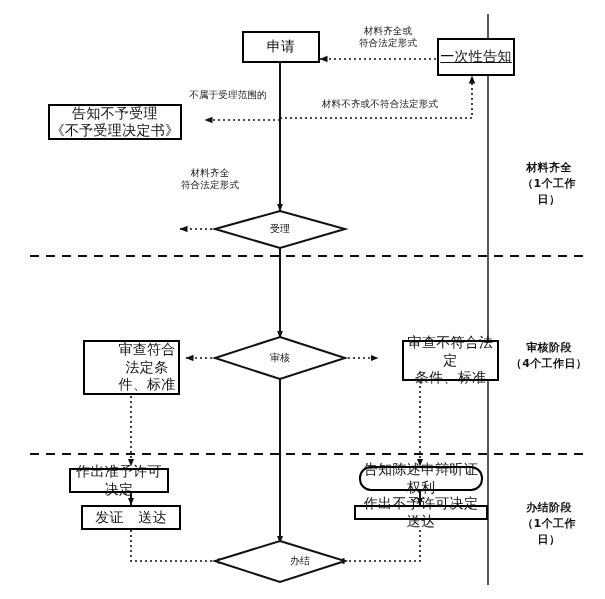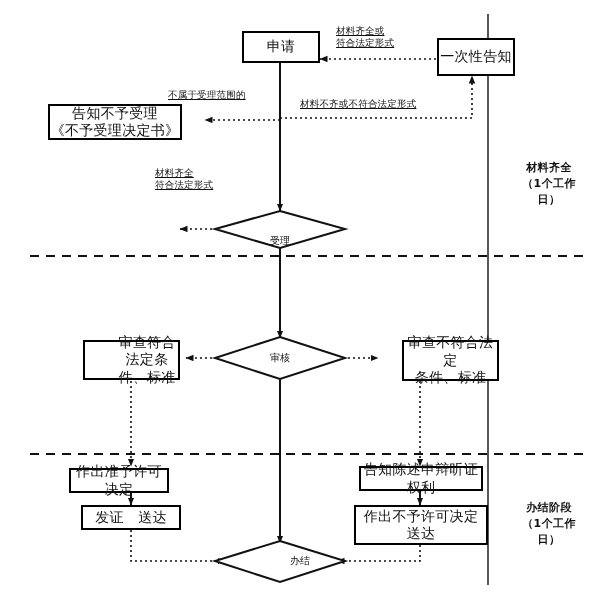--- a/index.html
+++ b/index.html
@@ -44,25 +44,24 @@
     z-index: 3;
     font-size: 10px;
     color: #111111;
     text-align: center;
     pointer-events: none;
   }
   .edge-label {
     position: absolute;
     font-size: 9.5px;
     color: #111111;
-    text-align: left;
+    text-align: center;
     line-height: 1.3;
     white-space: pre-line;
     letter-spacing: 0.2px;
-    text-decoration: underline;
   }
   .stage-label {
     position: absolute;
     font-size: 11px;
     font-weight: bold;
     color: #111111;
     text-align: center;
     line-height: 1.45;
     white-space: pre-line;
     letter-spacing: 0.4px;
@@ -118,41 +117,41 @@
 
     <path d="M420,530 L420,561 L337,561" fill="none" stroke="#111111" stroke-width="1.6" stroke-dasharray="2,3" marker-end="url(#arrDot)"></path>
 
     <polygon points="280,211 345,229 280,248 215,229" fill="#ffffff" stroke="#111111" stroke-width="2"></polygon>
     <polygon points="280,337 345,358 280,379 215,358" fill="#ffffff" stroke="#111111" stroke-width="2"></polygon>
     <polygon points="280,541 345,561 280,582 215,561" fill="#ffffff" stroke="#111111" stroke-width="2"></polygon>
   </svg>
 
   <div class="node box" style="left:242px; top:31px; width:78px; height:32px;">申请</div>
 
-  <div class="node box" style="left:437px; top:38px; width:78px; height:38px;">一次性告知</div>
+  <div class="node box" style="left:437px; top:38px; width:78px; height:38px;text-decoration:underline;">一次性告知</div>
 
   <div class="node box" style="left:48px; top:104px; width:134px; height:36px;">告知不予受理
 《不予受理决定书》</div>
 
 
-  <div class="node box" style="left:83px; top:340px; width:97px; height:40px;padding-left:31px;">审查符合法定条
+  <div class="node box" style="left:83px; top:340px; width:97px; height:55px;padding-left:31px;">审查符合法定条
 件、标准</div>
 
   <div class="node box" style="left:402px; top:340px; width:97px; height:41px;">审查不符合法定
 条件、标准</div>
 
   <div class="node box" style="left:69px; top:468px; width:100px; height:25px;">作出准予许可决定</div>
 
   <div class="node box" style="left:81px; top:505px; width:100px; height:25px;">发证　送达</div>
 
-  <div class="node box" style="left:359px; top:466px; width:124px; height:25px;">告知陈述申辩听证权利</div>
+  <div class="node box" style="left:359px; top:466px; width:124px; height:25px;border-radius:12px;">告知陈述申辩听证权利</div>
 
-  <div class="node box" style="left:354px; top:505px; width:134px; height:40px;">作出不予许可决定　送达</div>
+  <div class="node box" style="left:354px; top:505px; width:134px; height:15px;">作出不予许可决定　送达</div>
 
-  <div class="node" style="left:250px; top:219px; width:60px; height:20px; background:transparent;margin-top:12px;">
+  <div class="node" style="left:250px; top:219px; width:60px; height:20px; background:transparent;">
     <span class="dia-label">受理</span>
   </div>
 
   <div class="node" style="left:250px; top:348px; width:60px; height:20px; background:transparent;">
     <span class="dia-label">审核</span>
   </div>
 
   <div class="node" style="left:250px; top:551px; width:60px; height:20px; background:transparent;justify-content:flex-end;">
     <span class="dia-label">办结</span>
   </div>
@@ -164,18 +163,20 @@
 
   <div class="edge-label" style="left:300px; top:98px; width:160px;">材料不齐或不符合法定形式</div>
 
   <div class="edge-label" style="left:155px; top:167px; width:110px;">材料齐全
 符合法定形式</div>
 
   <div class="stage-label" style="left:500px; top:160px; width:98px;">材料齐全
 （1个工作
 日）</div>
 
+  <div class="stage-label" style="left:500px; top:340px; width:98px;">审核阶段
+（4个工作日）</div>
 
   <div class="stage-label" style="left:500px; top:500px; width:98px;">办结阶段
 （1个工作
 日）</div>
 
 </div>
 
 </body></html>

